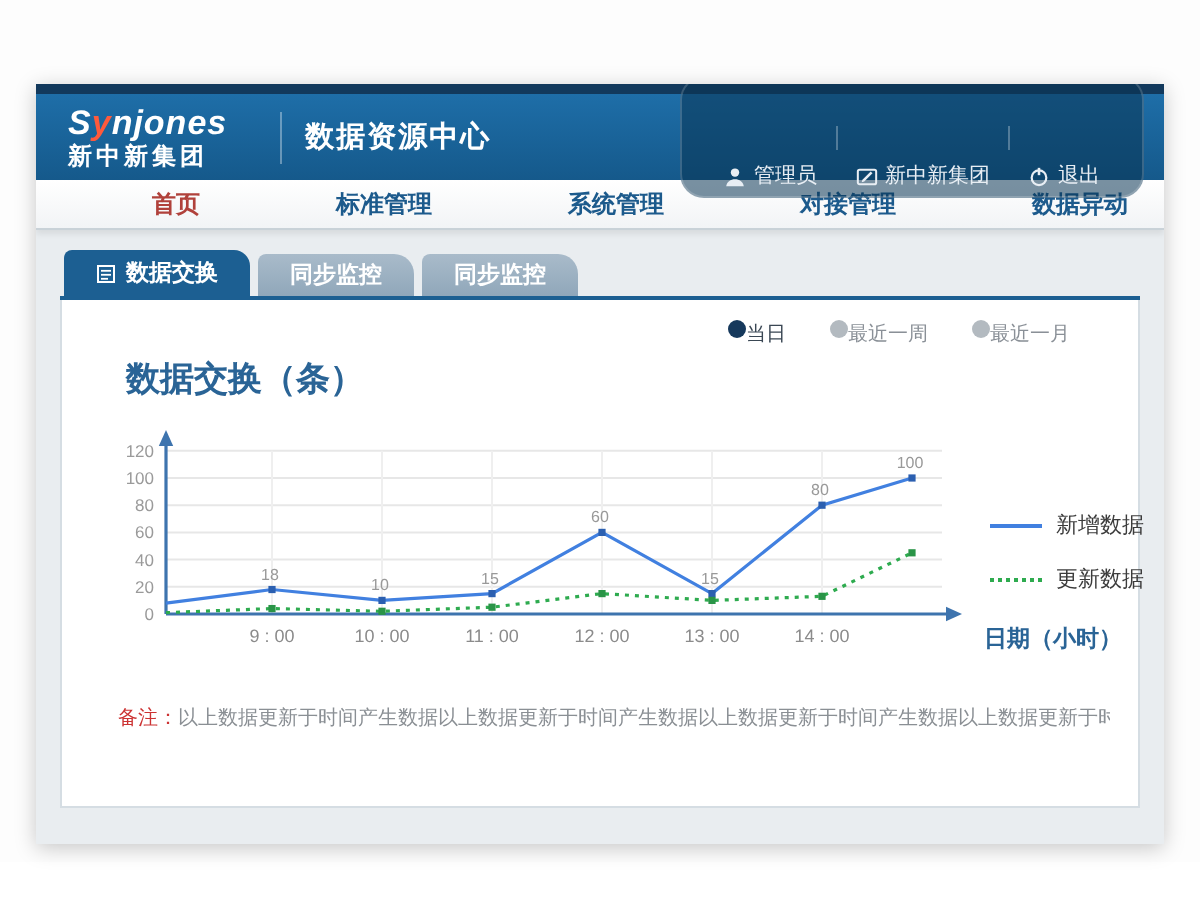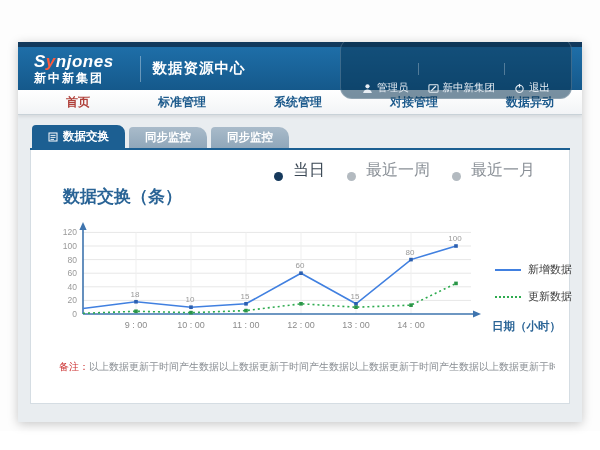--- a/index.html
+++ b/index.html
@@ -20,39 +20,39 @@
   .app-title { color:#fff; font-size:14.5px; font-weight:bold; letter-spacing:1px; }
   .userbar { margin-left:auto; display:flex; align-items:center; gap:0;
              background:rgba(9,52,84,.55); border:1px solid rgba(255,255,255,.18);
              border-radius:12px; padding:3px 12px; }
   .useritem { display:flex; align-items:center; gap:4px; color:#e8eef4; font-size:10.5px;
               cursor:pointer; padding:0 9px; white-space:nowrap;margin-top:39px; }
   .usep { width:1px; height:12px; background:rgba(255,255,255,.28); }
   .uicon { width:11px; height:11px; display:inline-block; }
   
   .nav { height:25px; background:linear-gradient(#ffffff,#f2f4f6); border-bottom:1px solid #c9d2d8;
-         display:flex; align-items:center; padding-left:14px; box-shadow:0 2px 3px rgba(0,0,0,.08); }
+         display:flex; align-items:center; padding-left:24px; box-shadow:0 2px 3px rgba(0,0,0,.08); }
   .nav-item { font-size:12px; font-weight:bold; color:#1c5a8c; padding:0 34px; cursor:pointer; white-space:nowrap; }
   .nav-item.active { color:#b0413b; }
   .nav-sep { width:1px; height:13px; background:#d4dadf; }
   
   .content { padding:10px 12px 0 12px; }
   .tabs { display:flex; align-items:flex-end; height:23px; padding-left:2px; }
   .tab { height:21px; display:flex; align-items:center; gap:5px; padding:0 16px;
          font-size:11.5px; font-weight:bold; color:#fff; cursor:pointer;
          background:linear-gradient(#a9bbca,#90a7ba); border-radius:4px 10px 0 0;
          margin-right:4px; transform:skewX(0deg); }
   .tab.active { background:#1c5f92; height:23px; border-radius:4px 8px 0 0; }
   .tab-icon { width:10px; height:10px; display:inline-block; }
   .tabline { height:2px; background:#1c5f92; }
   .panel { background:#ffffff; border:1px solid #d5dde3; border-top:none; height:254px;
            padding:6px 10px 0 10px; position:relative; }
   
   .filter-row { display:flex; justify-content:flex-end; gap:22px; padding:4px 24px 2px 0; }
-  .filter { display:flex; align-items:flex-end; gap:10px; cursor:pointer; font-size:16px; color:#8a9097; }
+  .filter { display:flex; align-items:flex-start; gap:0; cursor:pointer; font-size:10px; color:#8a9097; }
   .filter .dot { width:9px; height:9px; border-radius:50%; background:#b3bac0; }
   .filter.selected { color:#3a4754; }
   .filter.selected .dot { background:#16395c; }
   .ylabel { color:#2a6496; font-size:17px; font-weight:bold; margin:2px 0 0 22px; }
   .chart-row { position:relative; display:flex; margin-top:2px; }
   .chart-svg { flex:0 0 450px; }
   .series-legend { display:flex; flex-direction:column; gap:12px; margin:52px 0 0 4px; }
   .legend-item { display:flex; align-items:center; gap:7px; cursor:pointer;justify-content:flex-end; }
   .legend-line { width:26px; height:0; }
   .legend-label { font-size:11px; color:#3c3c3c; white-space:nowrap; }

